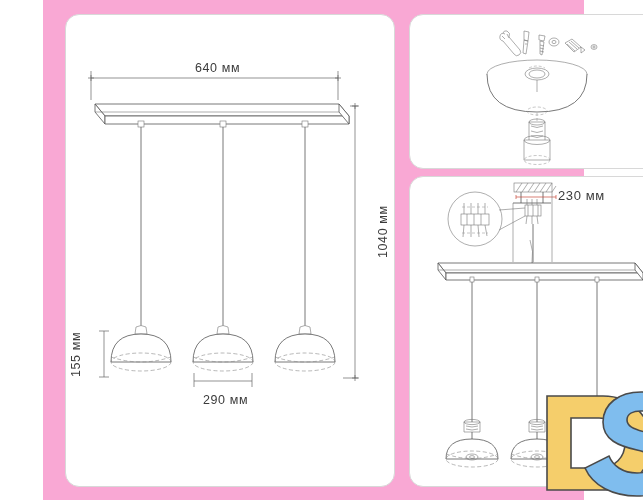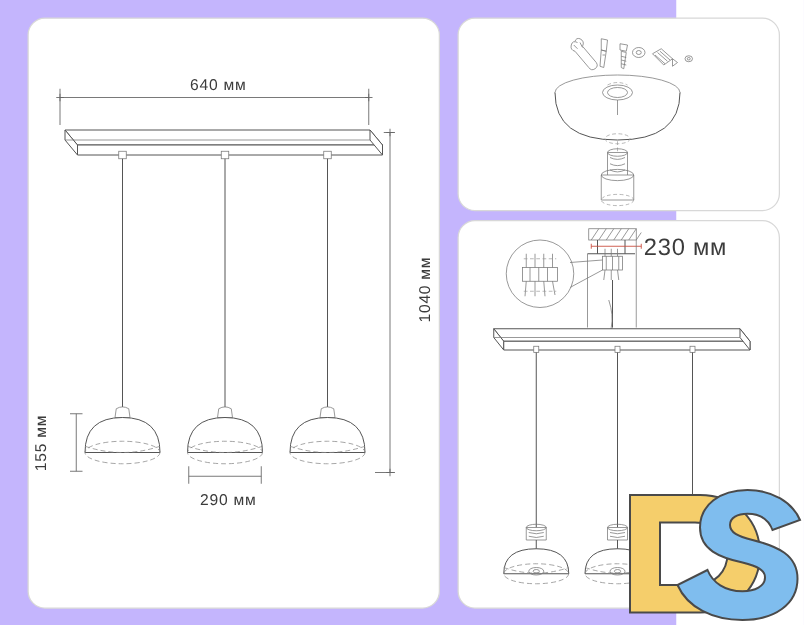--- a/index.html
+++ b/index.html
@@ -13,21 +13,22 @@
     height: 500px;
     font-family: "Liberation Sans", sans-serif;
     overflow: hidden;
     position: relative;
   }
 
   #sheet {
     position: relative;
     width: 541px;
     height: 500px;
-    background: #c4b5fd;
+    background: #f9a8d4;
+    margin-left: 43px;
   }
 
   
   .panel {
     position: absolute;
     background: #ffffff;
     border: 1px solid #d8d8d8;
     border-radius: 14px;
     box-sizing: border-box;
   }
@@ -54,21 +55,21 @@
     white-space: nowrap;
   }
   .dim-label.vertical {
     transform-origin: 0 0;
     transform: rotate(-90deg);
   }
   #label-640  { left: 152px; top: 61px; }
   #label-1040 { left: 333px; top: 258px; }
   #label-155  { left: 26px;  top: 377px; }
   #label-180  { left: 160px; top: 393px; }
-  #label-230  { left: 515px; top: 188px; font-size: 19px; }
+  #label-230  { left: 515px; top: 188px; font-size: 13px; }
 
   
   #watermark {
     position: absolute;
     left: 498px;
     top: 382px;
     width: 148px;
     height: 122px;
     pointer-events: none;
   }

